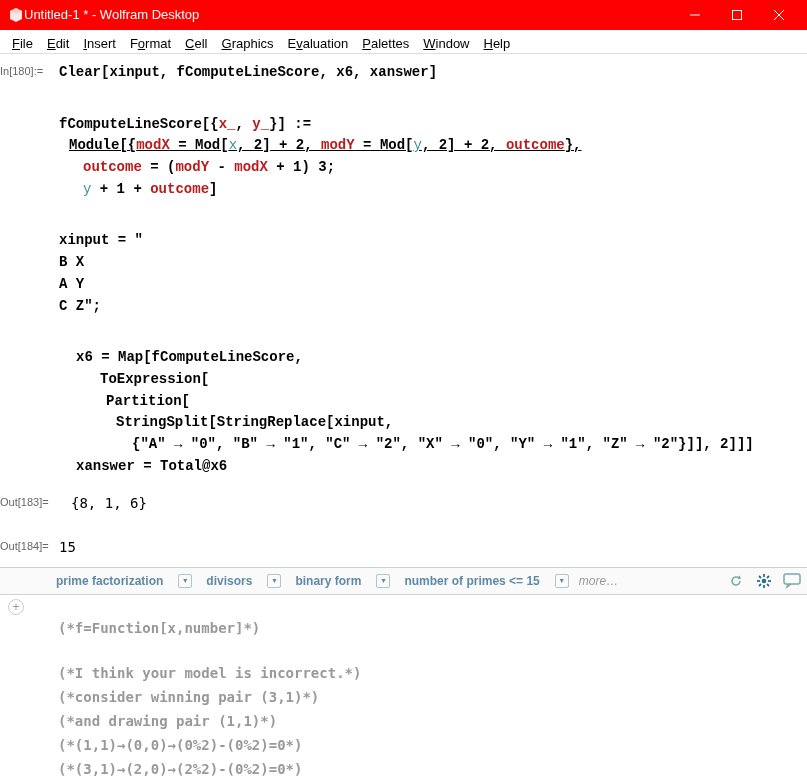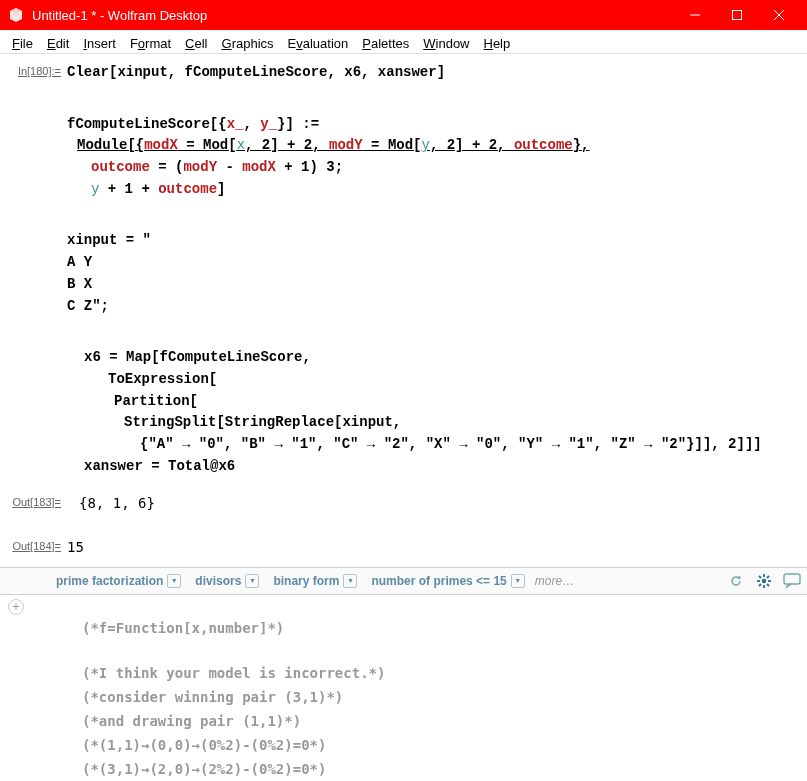--- a/index.html
+++ b/index.html
@@ -13,21 +13,21 @@
 }
 .titlebar {
   background: #ff0000;
   color: #fff;
   height: 30px;
   display: flex;
   align-items: center;
   padding: 0 8px;
   justify-content: space-between;
 }
-.titlebar-left { display: flex; align-items: center; gap: 8px; }
+.titlebar-left { display: flex; align-items: flex-start; }
 .titlebar-icon { width: 16px; height: 16px; }
 .titlebar-right { display: flex; align-items: center; gap: 2px; }
 .titlebar-btn { width: 40px; height: 30px; display:flex; align-items:center; justify-content:center; cursor:pointer; }
 .menubar {
   background: #fff;
   border-bottom: 1px solid #e0e0e0;
   height: 24px;
   display: flex;
   align-items: flex-end;
   padding: 0 6px;
@@ -40,28 +40,26 @@
 }
 .menu-item .ul { text-decoration: underline; }
 .notebook {
   padding: 8px 0 0 0;
   font-family: Consolas, "Courier New", monospace;
   font-size: 14px;
   line-height: 1.55;
 }
 .cell-row { display: flex; align-items: flex-start; }
 .cell-label {
-  width: 67px;
-  text-align: right;
+  width: 59px;
   color: #666;
   font-size: 11px;
   padding-right: 6px;
   padding-top: 1px;
   font-family: "Segoe UI", Arial, sans-serif;
-  text-decoration: underline;
 }
 .cell-body { flex: 1; font-weight: bold; color: #000; padding-right: 16px; }
 .cell-body.output { font-weight: normal; font-family: Consolas, monospace; }
 .blk { margin-bottom: 30px; }
 .blk:last-child { margin-bottom: 8px; }
 .indent1 { padding-left: 10px; text-decoration: underline; }
 .indent2 { padding-left: 24px; }
 .indent3 { padding-left: 30px; }
 .indent4 { padding-left: 40px; }
 .indent5 { padding-left: 56px; }
@@ -73,40 +71,40 @@
   background: #fafafa;
   height: 28px;
   display: flex;
   align-items: center;
   padding: 0 4px 0 52px;
   gap: 6px;
   font-family: "Segoe UI", Arial, sans-serif;
   font-size: 12px;
   color: #5f8aa6;
 }
-.sugg-item { display: flex; align-items: center; gap: 4px; cursor:pointer; padding: 2px 4px; }
+.sugg-item { display: flex; align-items: center; gap: 15px; cursor:pointer; padding: 2px 4px; }
 .sugg-item .lbl { color: #5f8aa6; font-weight: 600; }
 .sugg-chev {
   width: 14px; height: 14px; border: 1px solid #b0c4d0; border-radius: 2px;
   display:flex; align-items:center; justify-content:center; color:#5f8aa6; font-size:8px;
 }
 .sugg-spacer { flex: 1; }
 .sugg-more { color: #999; font-style: italic; cursor:pointer; }
 .sugg-icon { width: 22px; height: 22px; display:flex; align-items:center; justify-content:center; cursor:pointer; }
 .plus-btn {
   position: relative;
   margin-left: 8px;
   margin-top: 4px;
   width: 16px; height: 16px;
   border: 1px solid #ccc;
   border-radius: 50%;
   display:flex; align-items:center; justify-content:center;
   color:#999; font-size:12px; cursor:pointer;
 }
-.comment-block { padding-left: 82px; margin-top: 2px; }
+.comment-block { padding-left: 58px; margin-top: 2px; }
 .comment-block .cline { color: #999; font-family: Consolas, monospace; font-size: 14px; font-weight: bold; line-height: 1.7; }
 </style>
 </head>
 <body>
 
 <div class="titlebar">
   <div class="titlebar-left">
     <span class="titlebar-icon">
       <svg viewBox="0 0 16 16" width="16" height="16">
           <polygon points="8,1 14,4 14,12 8,15 2,12 2,4" fill="#fff" opacity="0.9"></polygon>
@@ -165,22 +163,22 @@
         <div class="indent2">
           <span class="green">outcome</span><span> = (</span><span class="green">modY</span><span> - </span><span class="green">modX</span><span> + 1)  3;</span>
         </div>
         <div class="indent2">
           <span class="teal">y</span><span> + 1 + </span><span class="green">outcome</span><span>]</span>
         </div>
       </div>
 
       <div class="blk">
         <div><span>xinput = "</span></div>
+        <div><span>B X</span></div>
         <div><span>A Y</span></div>
-        <div><span>B X</span></div>
         <div><span>C Z";</span></div>
       </div>
 
       <div class="blk" style="margin-bottom:10px;margin-left:17px;">
         <div><span>x6 = Map[fComputeLineScore,</span></div>
         <div class="indent2"><span>ToExpression[</span></div>
         <div class="indent3"><span>Partition[</span></div>
         <div class="indent4"><span>StringSplit[StringReplace[xinput,</span></div>
         <div class="indent5"><span>{"A" → "0", "B" → "1", "C" → "2", "X" → "0", "Y" → "1", "Z" → "2"}]], 2]]]</span></div>
         <div><span>xanswer = Total@x6</span></div>

